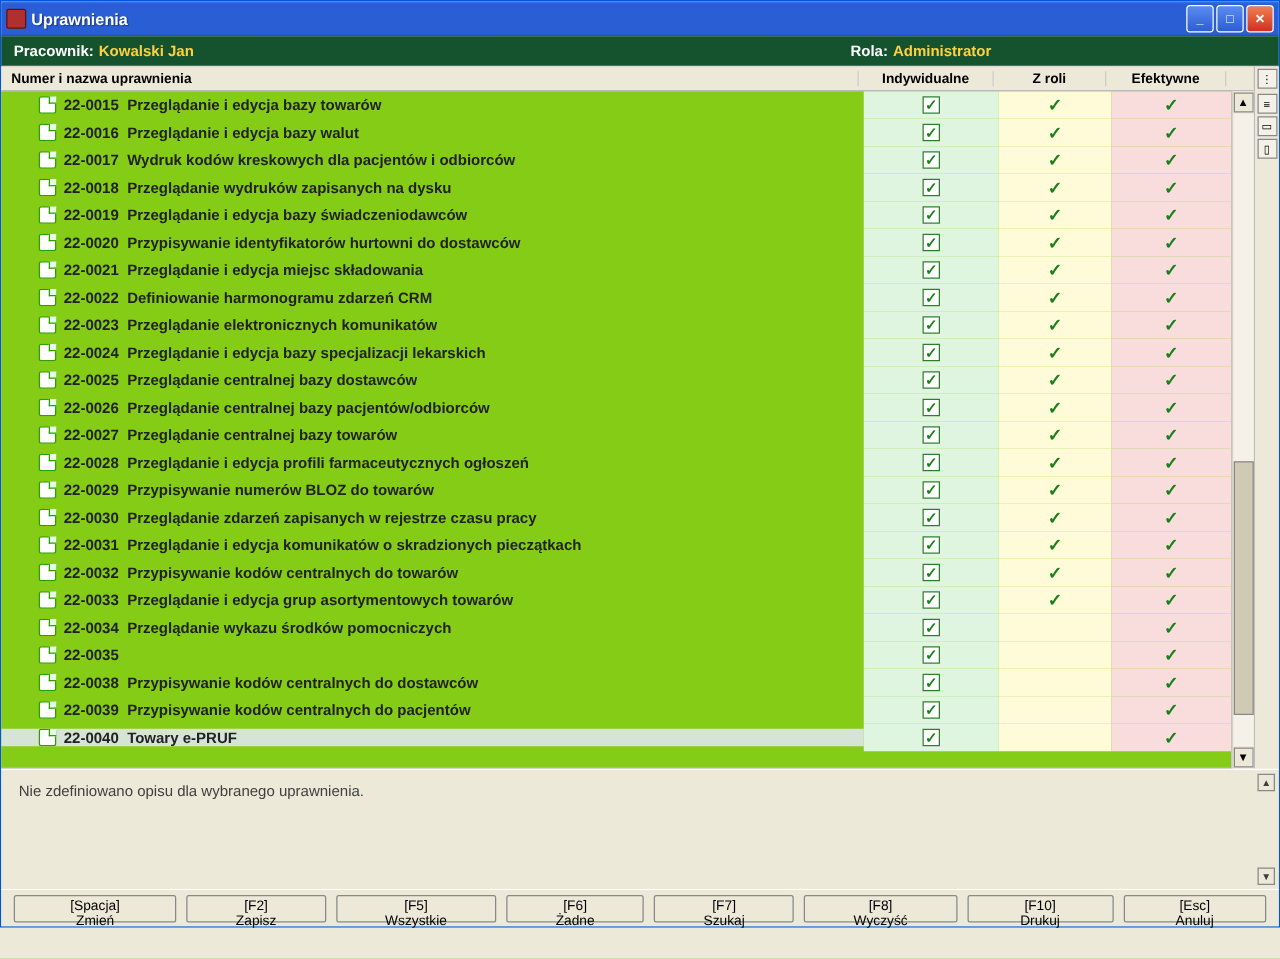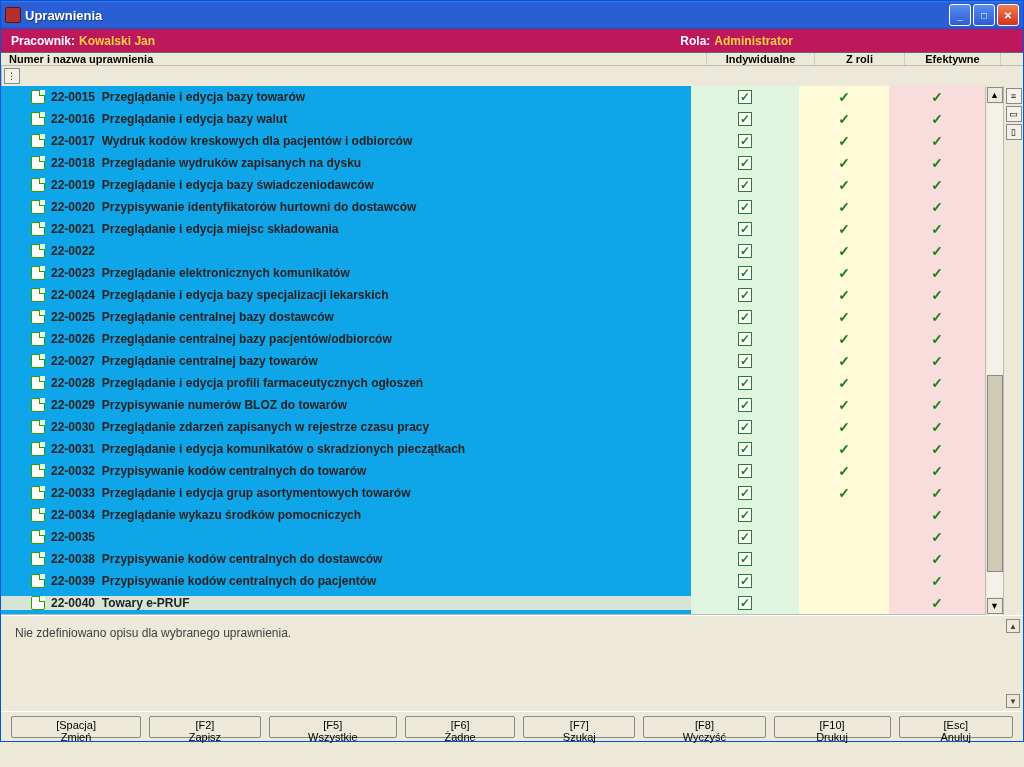--- a/index.html
+++ b/index.html
@@ -3,32 +3,32 @@
 <meta charset="utf-8">
 <style>
 * { box-sizing: border-box; margin: 0; padding: 0; }
 body { font-family: Tahoma, Verdana, sans-serif; font-size: 11px; background: #ece9d8; overflow: hidden; width: 1024px; height: 767px; }
 .window { width: 1024px; height: 742px; display: flex; flex-direction: column; border: 1px solid #0055e5; }
 .titlebar { background: linear-gradient(to bottom, #3b78e7 0%, #2a5ed4 8%, #2a5ed4 92%, #1f4fb8 100%); height: 28px; display: flex; align-items: center; padding: 0 4px; color: #fff; font-size: 13px; font-weight: bold; }
 .titlebar .title-text { flex: 1; padding-left: 4px; text-shadow: 1px 1px 1px rgba(0,0,0,.4); }
 .titlebar .win-btn { width: 22px; height: 22px; margin-left: 2px; border: 1px solid #fff; border-radius: 3px; display: flex; align-items: center; justify-content: center; font-size: 10px; font-weight: bold; cursor: pointer; }
 .titlebar .min-btn, .titlebar .max-btn { background: linear-gradient(to bottom,#5a8cf0,#2a5ed4); color:#fff; }
 .titlebar .close-btn { background: linear-gradient(to bottom,#f08050,#d03020); color:#fff; }
-.headerbar { background: #be185d; color: #fff; height: 24px; display: flex; align-items: center; padding: 0 10px; font-weight: bold; font-size: 12px; border-bottom: 1px solid #666; }
+.headerbar { background: #14532d; color: #fff; height: 24px; display: flex; align-items: center; padding: 0 10px; font-weight: bold; font-size: 12px; border-bottom: 1px solid #666; }
 .headerbar .lbl { color: #ffffff; }
 .headerbar .val { color: #ffd040; margin-left: 4px; }
 .headerbar .spacer { flex: 1; }
 .colhdr { background: #ece9d8; height: 20px; display: flex; align-items: center; border-bottom: 1px solid #bbb; font-size: 11px; font-weight: bold; }
 .colhdr .c1 { flex: 1; padding-left: 8px; border-right:1px solid #ccc;}
 .colhdr .c2 { width: 108px; text-align: center; border-right:1px solid #ccc;}
 .colhdr .c3 { width: 90px; text-align: center; border-right:1px solid #ccc;}
 .colhdr .c4 { width: 96px; text-align: center; border-right:1px solid #ccc;}
 .colhdr .c5 { width: 22px; }
 .grid-wrap { flex: 1; display:flex; }
-.grid { flex:1; background: #0ea5e9; overflow-y: hidden; border-bottom:1px solid #bbb;}
+.grid { flex:1; background: #84cc16; overflow-y: hidden; border-bottom:1px solid #bbb;}
 .row { display: flex; align-items: center; height: 22px; font-size: 12px; font-weight: bold; color: #222; }
 .row .c1 { flex: 1; display:flex; align-items:center; padding-left: 26px; white-space: nowrap; overflow:hidden;}
 .row .tree-line { color:#999; margin-right:4px; font-family:monospace;}
 .row .page-icon { width: 14px; height: 14px; background: #fff; border: 1px solid #2da000; border-radius: 2px; margin-right: 6px; position: relative; display:inline-block; flex-shrink:0;}
 .row .page-icon::after{content:"";position:absolute;top:-1px;right:-1px;width:5px;height:5px;background:#e8ffe8;border-left:1px solid #2da000;border-bottom:1px solid #2da000;}
 .row .c2 { width: 108px; text-align: center; background: #e0f5e0; height:100%; display:flex; align-items:center; justify-content:center;}
 .row .c3 { width: 90px;  text-align: center; background: #fffbd8; height:100%; display:flex; align-items:center; justify-content:center;}
 .row .c4 { width: 96px;  text-align: center; background: #f9dcdc; height:100%; display:flex; align-items:center; justify-content:center;}
 .row.selected .c1 { background: #d6e4d6; }
 .row .chk { width:14px; height:14px; border:1px solid #2a802a; display:inline-flex; align-items:center; justify-content:center; font-size:12px; color:#1a801a; background:#fff;}
@@ -58,21 +58,21 @@
 
   <div class="headerbar">
     <span class="lbl">Pracownik:</span>
     <span class="val">Kowalski Jan</span>
     <span class="spacer"></span>
     <span class="lbl">Rola:</span>
     <span class="val">Administrator</span>
     <span style="width:220px;"></span>
   </div>
 
-  <div style="display:flex;flex-direction:column;">
+  <div style="display:flex;">
     <div class="colhdr" style="flex:1;">
       <div class="c1">Numer i nazwa uprawnienia</div>
       <div class="c2">Indywidualne</div>
       <div class="c3">Z roli</div>
       <div class="c4">Efektywne</div>
       <div class="c5"></div>
     </div>
     <div class="sidetools" style="height:20px;">
        <div class="tool">⋮</div>
     </div>
@@ -158,21 +158,21 @@
             <span class="chk">✓</span>
           </div>
           <div class="c3">
             <span class="tick">✓</span>
           </div>
           <div class="c4">
             <span class="tick">✓</span>
           </div>
         </div>
         <div class="row">
-          <div class="c1"><span class="tree-line"></span><span class="page-icon"></span><span>22-0022</span>&nbsp;&nbsp;</div>
+          <div class="c1"><span class="tree-line"></span><span class="page-icon"></span><span>22-0022</span>&nbsp;&nbsp;<span>Definiowanie harmonogramu zdarzeń CRM</span></div>
           <div class="c2">
             <span class="chk">✓</span>
           </div>
           <div class="c3">
             <span class="tick">✓</span>
           </div>
           <div class="c4">
             <span class="tick">✓</span>
           </div>
         </div>

